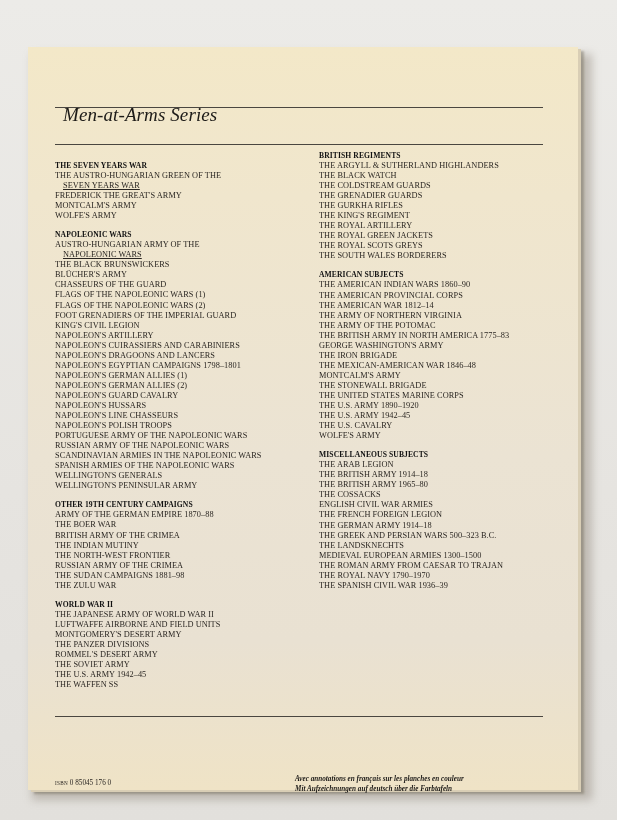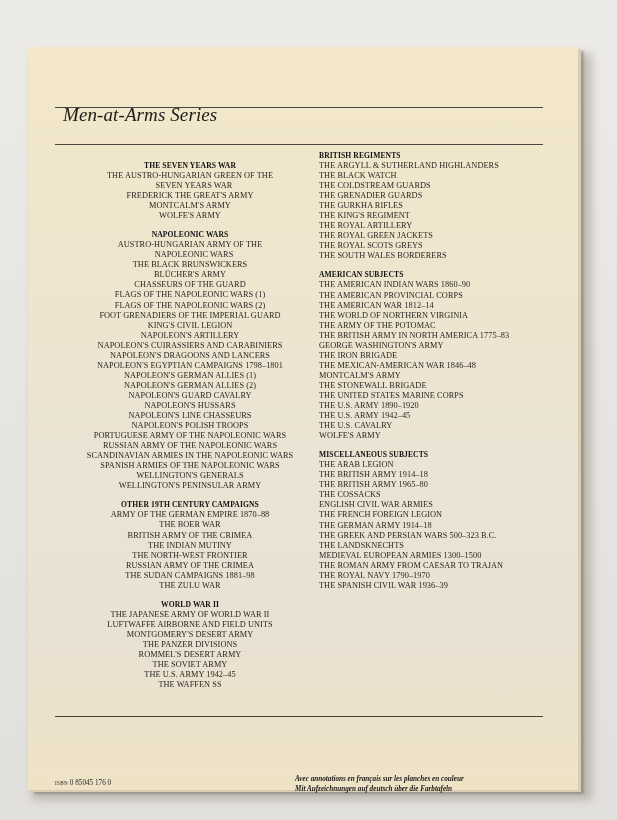--- a/index.html
+++ b/index.html
@@ -21,32 +21,32 @@
   }
   .rule {
     position: absolute; left: 27px; width: 488px; height: 0;
     border-top: 1px solid #4a4640;
   }
   .series-title {
     position: absolute; left: 28px; top: 57px;
     font-style: italic; font-size: 19px; color: #1d1b18; letter-spacing: 0.1px; margin-left: 7px;
   }
   .col { position: absolute; top: 114px; width: 270px; }
-  .col-left { left: 27px; text-align: center; }
+  .col-left { left: 27px; }
   .col-right { left: 291px; top: 104px; }
   .section { margin-bottom: 9px; }
   .section-head {
     font-weight: bold; font-size: 7.6px; color: #111; line-height: 10px;
     text-transform: uppercase; letter-spacing: 0.1px;
   }
   .item {
     font-size: 8.3px; color: #2a2622; line-height: 10.05px; white-space: nowrap;
     letter-spacing: 0.05px;
   }
-  .item .cont { display: block; padding-left: 8px; }
+  .item .cont { display: block; padding-left: 8px; text-decoration: underline; }
   .isbn {
     position: absolute; left: 27px; top: 732px; font-size: 7.2px; color: #2a2622;
   }
   .isbn .sc { font-size: 5.2px; letter-spacing: 0.3px; }
   .foreign {
     position: absolute; left: 267px; top: 727px; font-weight: bold; font-size: 7.2px;
     color: #1a1816; line-height: 10px; white-space: nowrap; font-style: italic;
   }
 </style>
 </head>
@@ -139,21 +139,21 @@
       <div class="item">THE ROYAL GREEN JACKETS</div>
       <div class="item">THE ROYAL SCOTS GREYS</div>
       <div class="item">THE SOUTH WALES BORDERERS</div>
     </div>
 
     <div class="section">
       <div class="section-head">AMERICAN SUBJECTS</div>
       <div class="item">THE AMERICAN INDIAN WARS 1860–90</div>
       <div class="item">THE AMERICAN PROVINCIAL CORPS</div>
       <div class="item">THE AMERICAN WAR 1812–14</div>
-      <div class="item">THE WORLD OF NORTHERN VIRGINIA</div>
+      <div class="item">THE ARMY OF NORTHERN VIRGINIA</div>
       <div class="item">THE ARMY OF THE POTOMAC</div>
       <div class="item">THE BRITISH ARMY IN NORTH AMERICA 1775–83</div>
       <div class="item">GEORGE WASHINGTON'S ARMY</div>
       <div class="item">THE IRON BRIGADE</div>
       <div class="item">THE MEXICAN-AMERICAN WAR 1846–48</div>
       <div class="item">MONTCALM'S ARMY</div>
       <div class="item">THE STONEWALL BRIGADE</div>
       <div class="item">THE UNITED STATES MARINE CORPS</div>
       <div class="item">THE U.S. ARMY 1890–1920</div>
       <div class="item">THE U.S. ARMY 1942–45</div>

